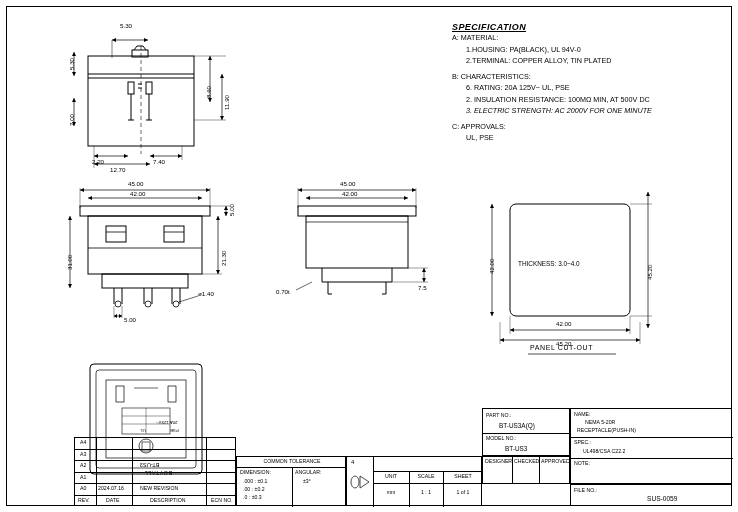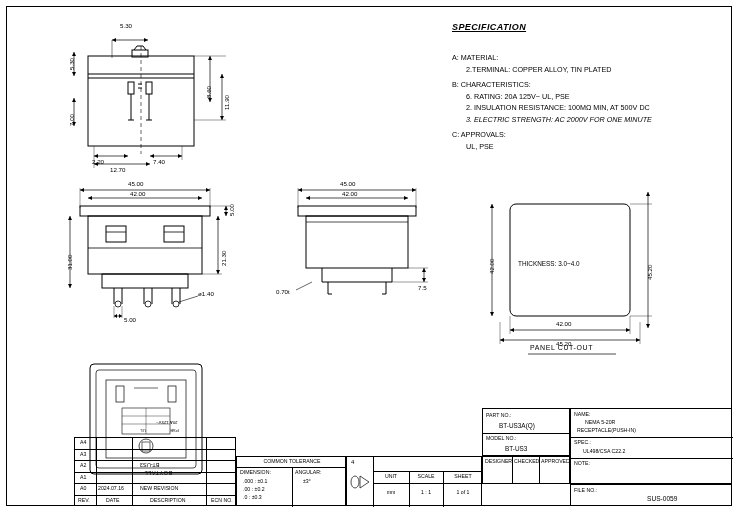--- a/index.html
+++ b/index.html
@@ -247,22 +247,23 @@
     </svg>
     <span class="abs rot180" style="left:66px;top:112px;font-size:5.6px;letter-spacing:.5px;">BOYTALL</span>
     <span class="abs rot180" style="left:62px;top:104px;font-size:5.6px;">BT-US3</span>
     <span class="abs rot180" style="left:78px;top:62px;font-size:4.4px;">20A 125V~</span>
     <span class="abs rot180" style="left:62px;top:70px;font-size:4.4px;">UL</span>
     <span class="abs rot180" style="left:92px;top:70px;font-size:4.4px;">PSE</span>
   </div>
 
   <div class="abs" style="left:452px;top:22px;width:270px;">
     <div class="spec-title">SPECIFICATION</div>
-    <div style="margin-top:20px;">
+    <div style="margin-top:0;">
       <div class="spec-line">A: MATERIAL:</div>
+      <div class="spec-line" style="padding-left:14px;">1.HOUSING: PA(BLACK), UL 94V-0</div>
       <div class="spec-line" style="padding-left:14px;">2.TERMINAL: COPPER ALLOY, TIN PLATED</div>
       <div class="spec-line" style="margin-top:4px;">B: CHARACTERISTICS:</div>
       <div class="spec-line" style="padding-left:14px;">6. RATING:  20A 125V~ UL, PSE</div>
       <div class="spec-line" style="padding-left:14px;">2. INSULATION RESISTANCE:  100MΩ MIN, AT 500V DC</div>
       <div class="spec-line" style="padding-left:14px;font-style:italic;">3. ELECTRIC STRENGTH:  AC 2000V FOR ONE MINUTE</div>
       <div class="spec-line" style="margin-top:4px;">C: APPROVALS:</div>
       <div class="spec-line" style="padding-left:14px;">UL, PSE</div>
     </div>
   </div>
 

